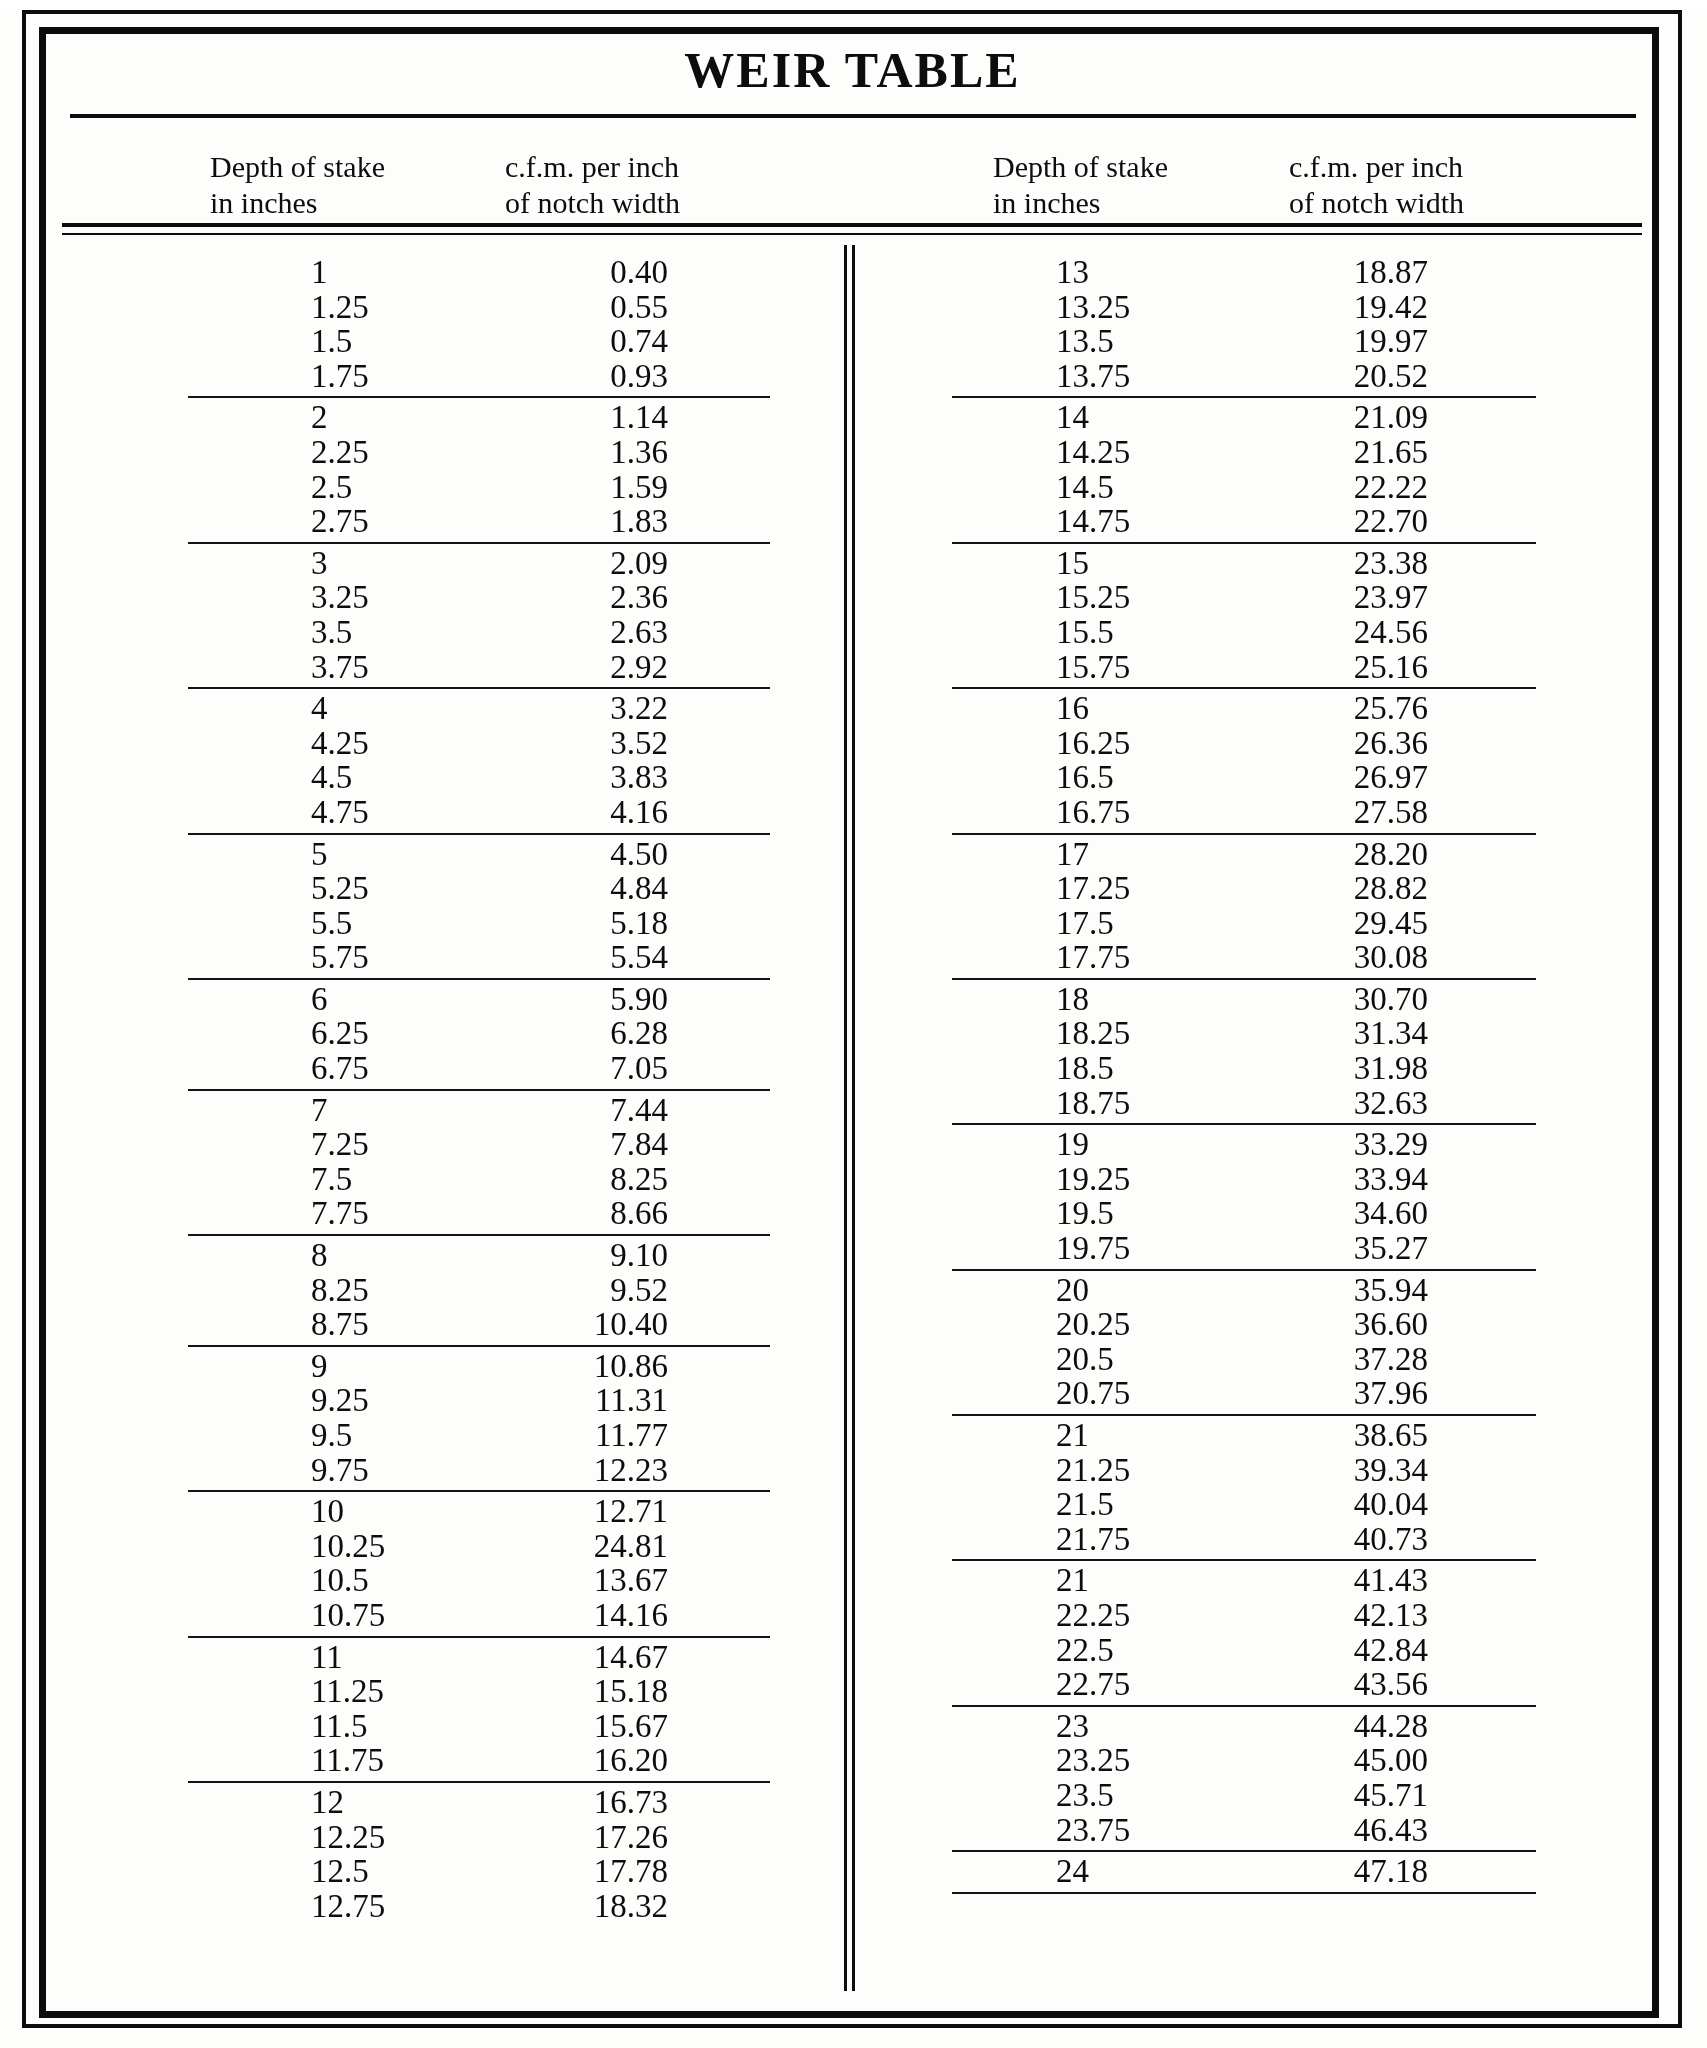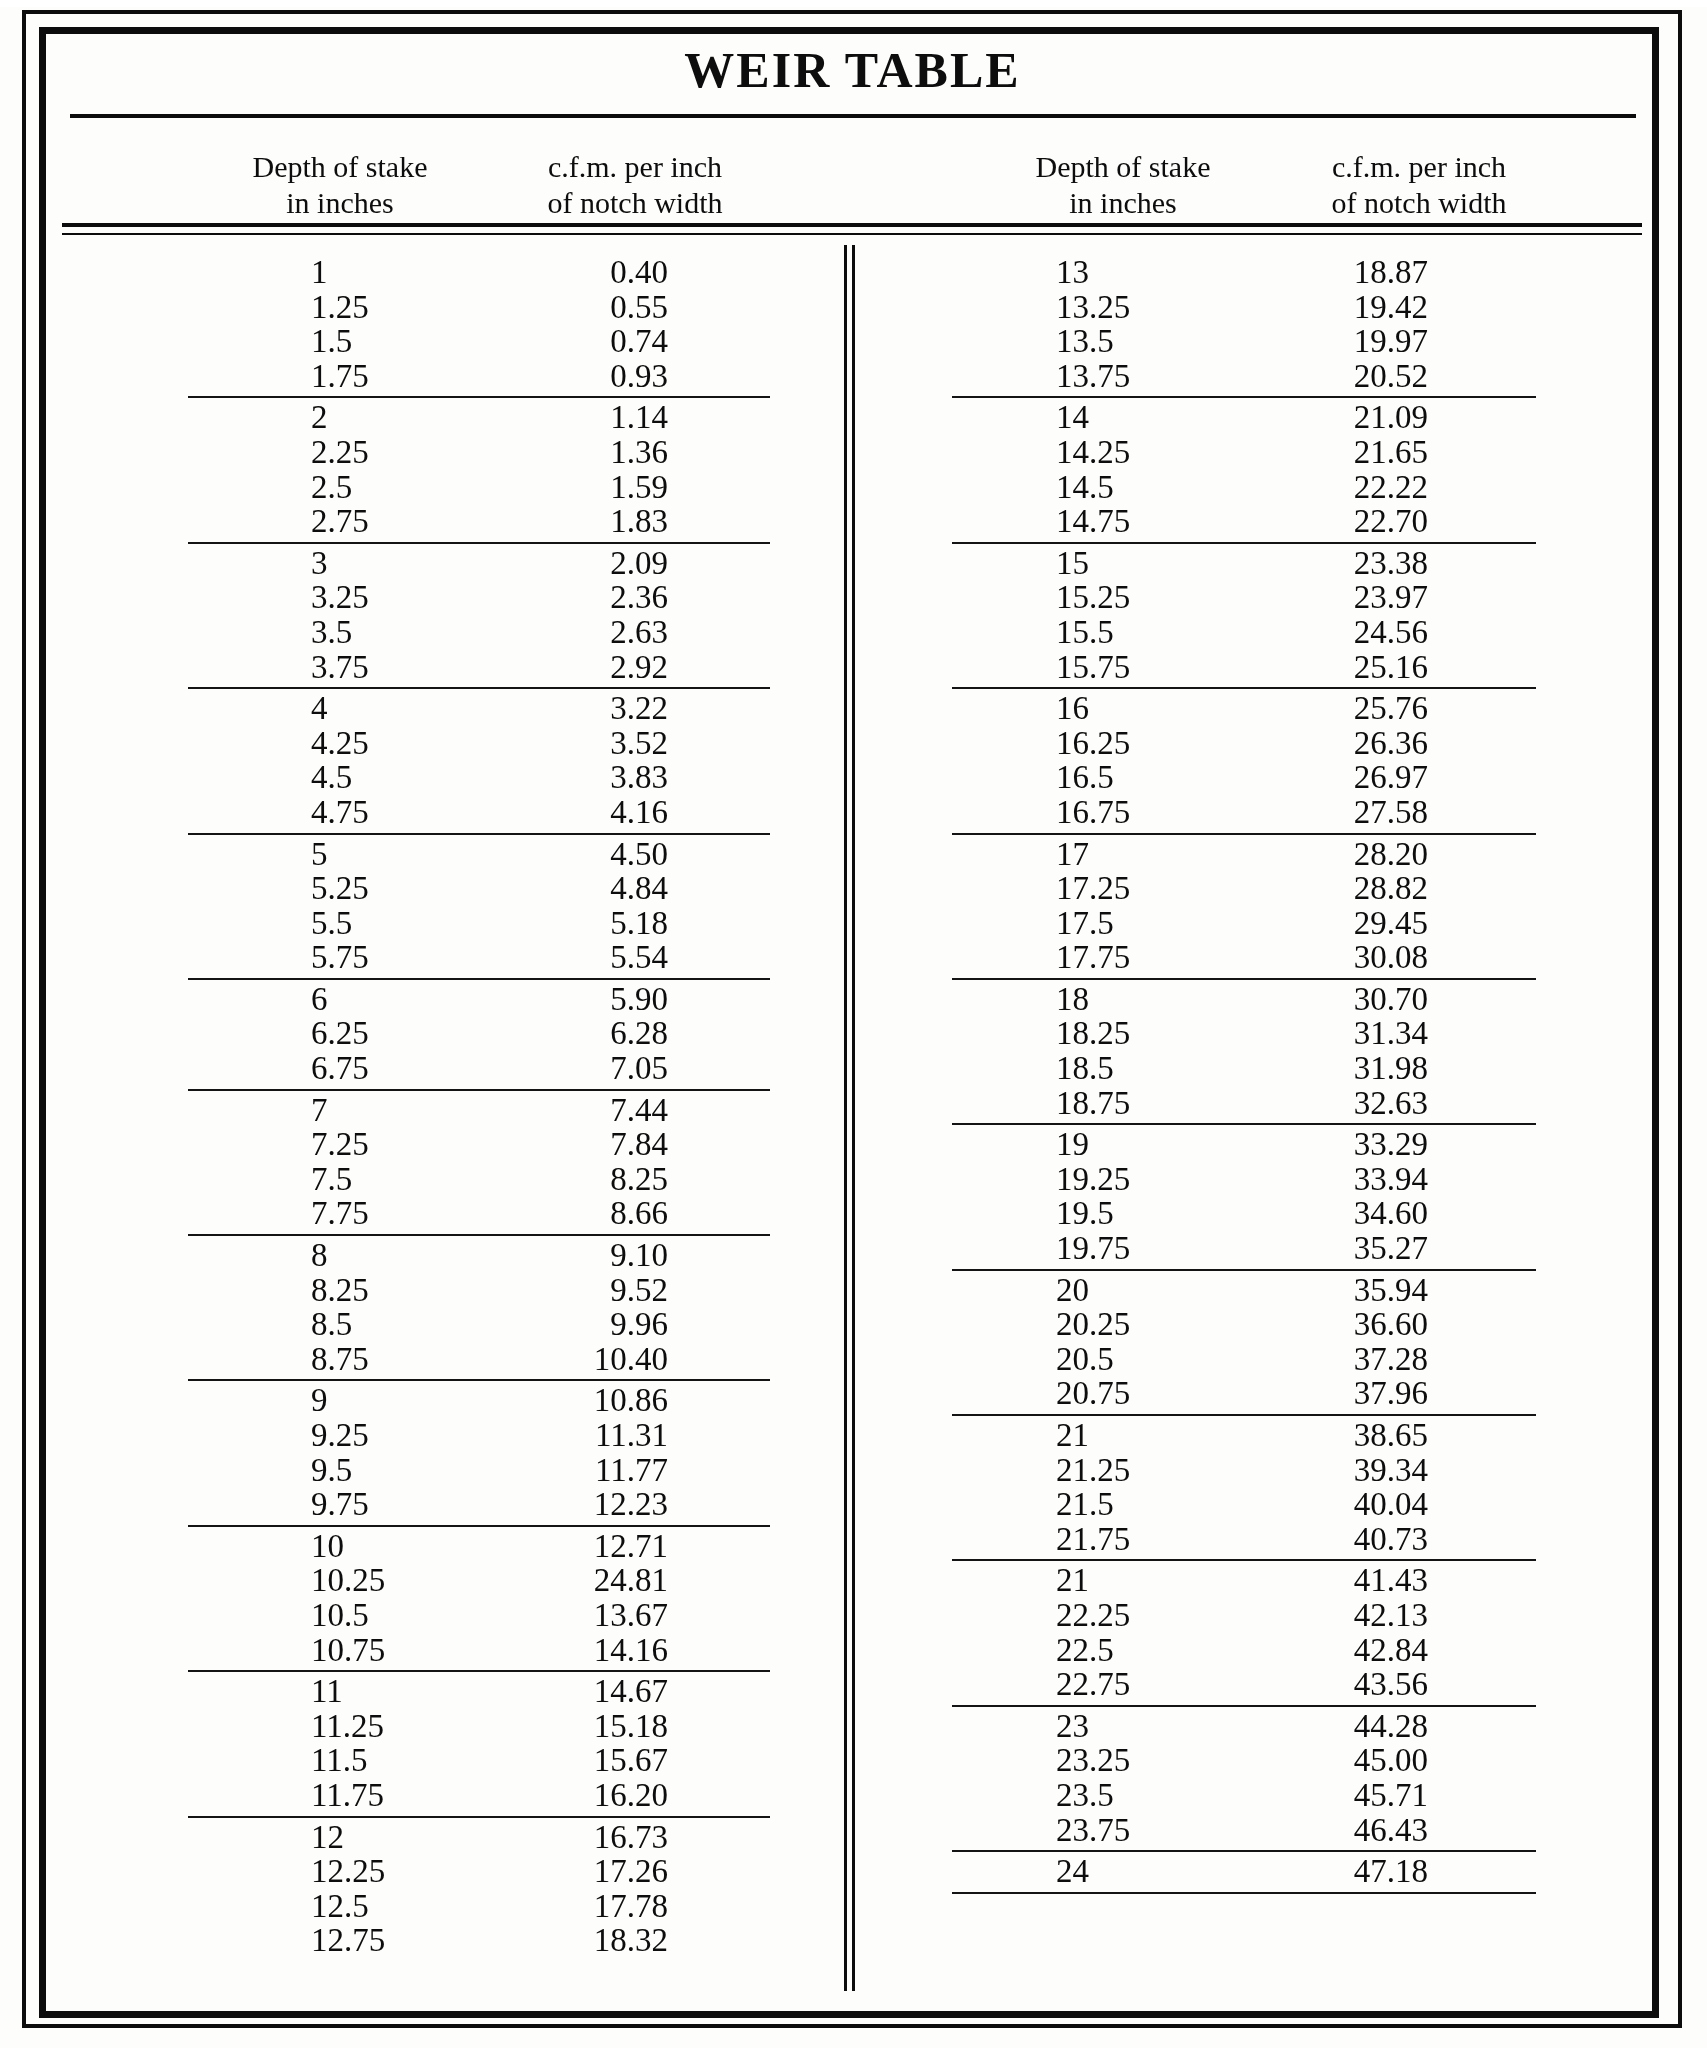--- a/index.html
+++ b/index.html
@@ -40,21 +40,21 @@
   }
   .title-rule {
     position: absolute;
     top: 107px; left: 70px;
     width: 1566px; height: 4px;
     background: #0c0c0c;
   }
   .hcol {
     position: absolute;
     top: 142px;
-    text-align: center;
+    text-align: left;
     font-size: 30px;
     line-height: 36px;
     white-space: nowrap;
   }
   .hcol span { display: block; }
   .hcol.h1 { left: 210px; width: 260px; }
   .hcol.h2 { left: 505px; width: 260px; }
   .hcol.h3 { left: 993px; width: 260px; }
   .hcol.h4 { left: 1289px; width: 260px; }
   .header-rule {
@@ -255,24 +255,20 @@
       <div class="group">
         <div class="row">
           <span class="cell depth">8</span>
           <span class="cell cfm">9.10</span>
         </div>
         <div class="row">
           <span class="cell depth">8.25</span>
           <span class="cell cfm">9.52</span>
         </div>
         <div class="row">
-          <span class="cell depth">8.5</span>
-          <span class="cell cfm">9.96</span>
-        </div>
-        <div class="row">
           <span class="cell depth">8.75</span>
           <span class="cell cfm">10.40</span>
         </div>
       </div>
       <div class="group">
         <div class="row">
           <span class="cell depth">9</span>
           <span class="cell cfm">10.86</span>
         </div>
         <div class="row">

